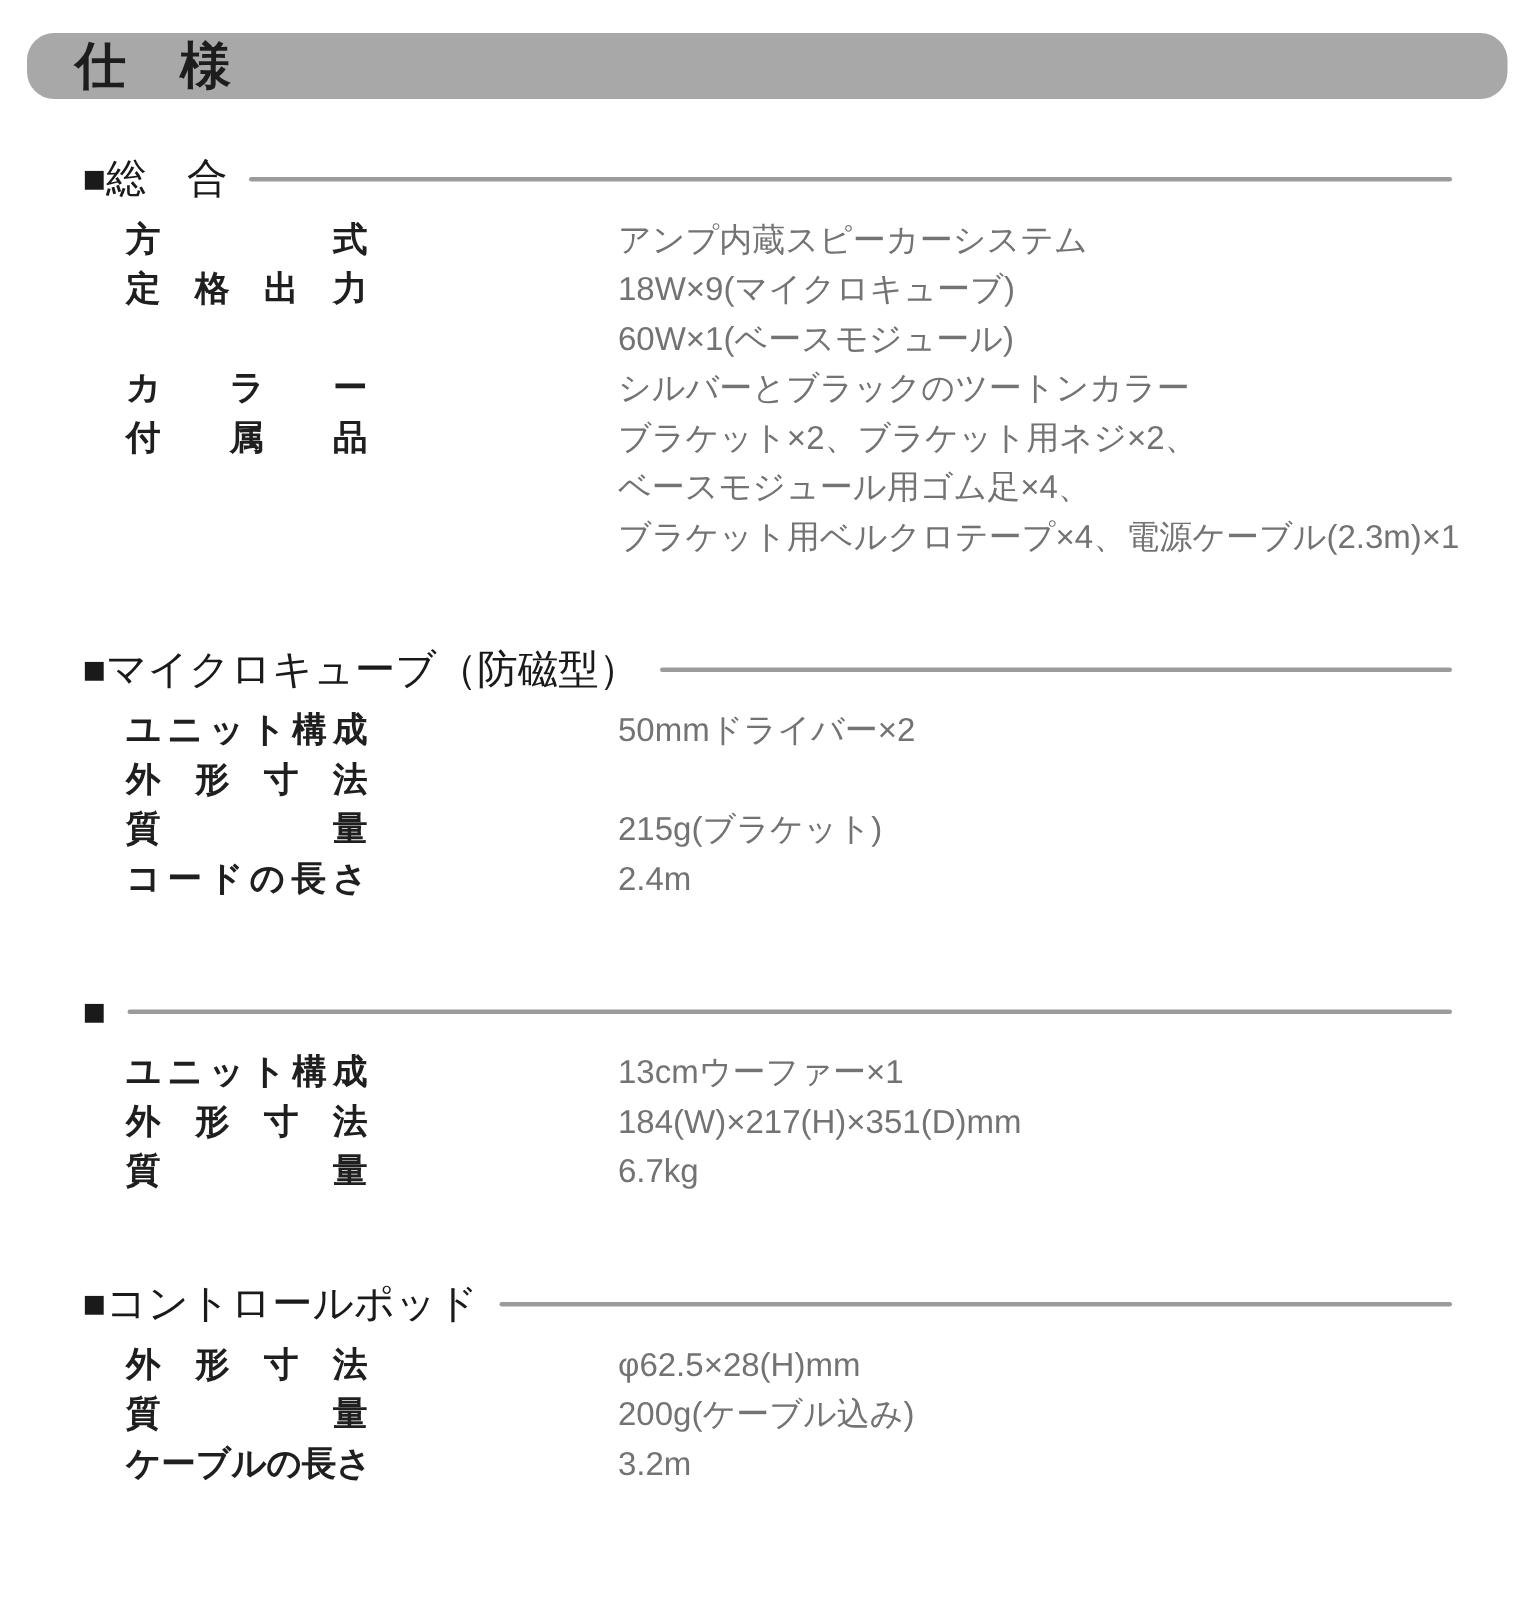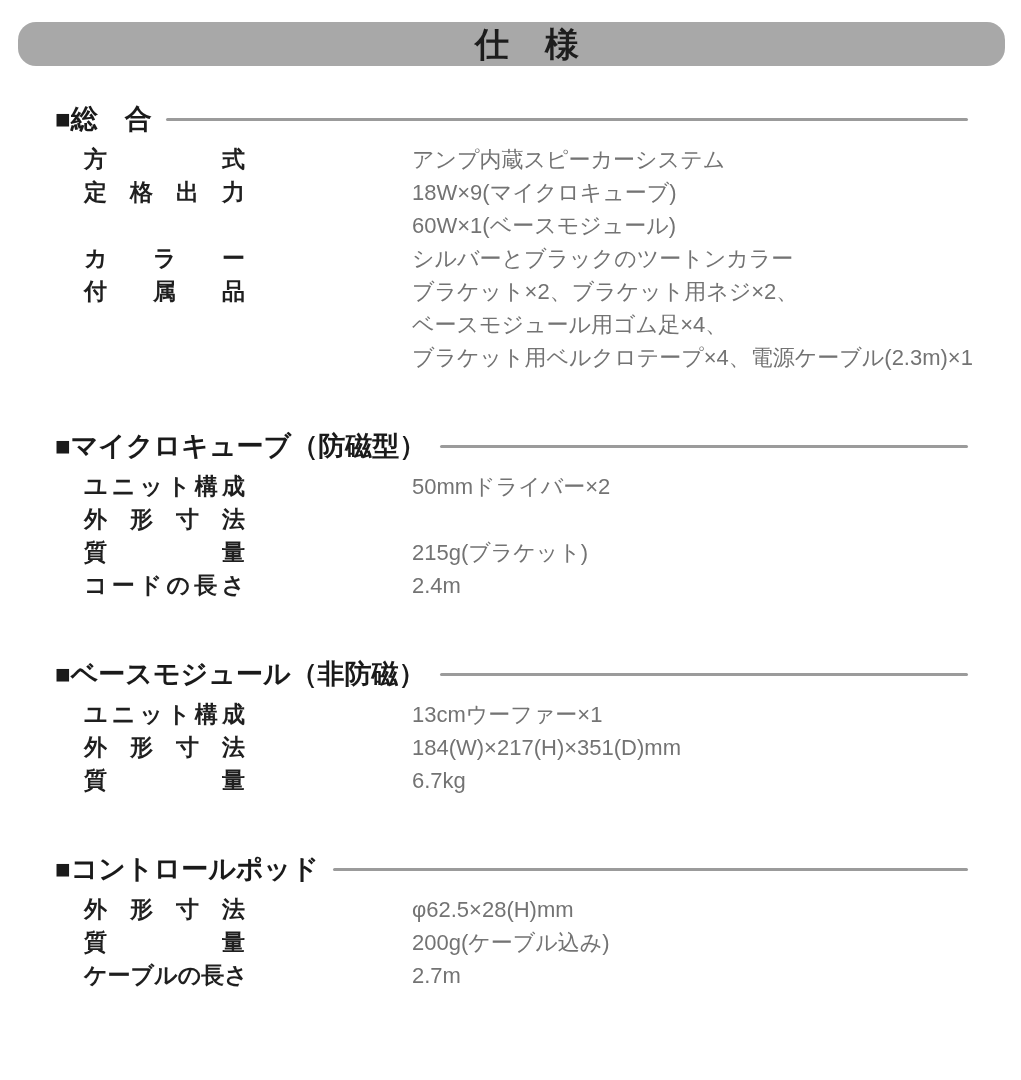--- a/index.html
+++ b/index.html
@@ -17,21 +17,20 @@
   
   .title-bar {
     margin: 22px 16px 0 18px;
     height: 44px;
     background: #a8a8a8;
     border-radius: 18px;
     display: flex;
     align-items: center;
     padding-left: 32px;
     box-sizing: border-box;
-    justify-content: center;
   }
   .title-bar .title-text {
     font-size: 34px;
     font-weight: 700;
     color: #1d1d1d;
     letter-spacing: 1px;
     line-height: 1;
   }
   
   main { display: block; }
@@ -43,21 +42,21 @@
     height: 30px;
   }
   .bullet {
     font-size: 26px;
     line-height: 30px;
     color: #1a1a1a;
   }
   .sec-title {
     margin: 0;
     font-size: 27px;
-    font-weight: 700;
+    font-weight: 400;
     line-height: 30px;
     color: #1a1a1a;
     white-space: nowrap;
   }
   .rule {
     flex: 1;
     height: 3px;
     background: #9b9b9b;
     margin-left: 14px;
     border-radius: 2px;
@@ -192,21 +191,20 @@
           </div>
           <div class="vals">
             <div class="vline">2.4m</div>
           </div>
         </div>
       </div>
     </section>
     <section class="sec">
       <div class="sec-head">
         <span class="bullet">■</span>
-        <h2 class="sec-title">ベースモジュール（非防磁）</h2>
         <div class="rule"></div>
       </div>
       <div class="rows">
         <div class="row">
           <div class="label">
             <span>ユ</span>
             <span>ニ</span>
             <span>ッ</span>
             <span>ト</span>
             <span>構</span>
@@ -269,18 +267,18 @@
           <div class="label">
             <span>ケ</span>
             <span>ー</span>
             <span>ブ</span>
             <span>ル</span>
             <span>の</span>
             <span>長</span>
             <span>さ</span>
           </div>
           <div class="vals">
-            <div class="vline">2.7m</div>
+            <div class="vline">3.2m</div>
           </div>
         </div>
       </div>
     </section>
   </main>
 
 </body></html>

